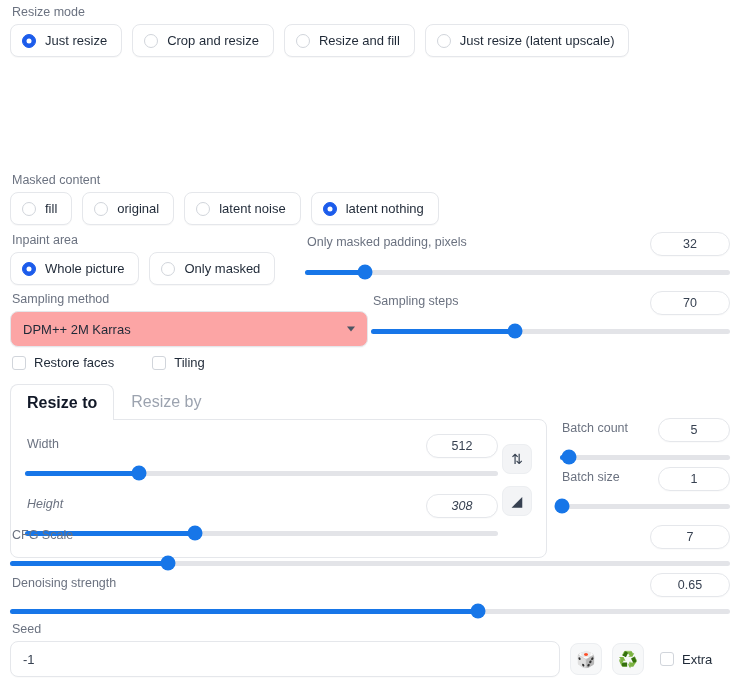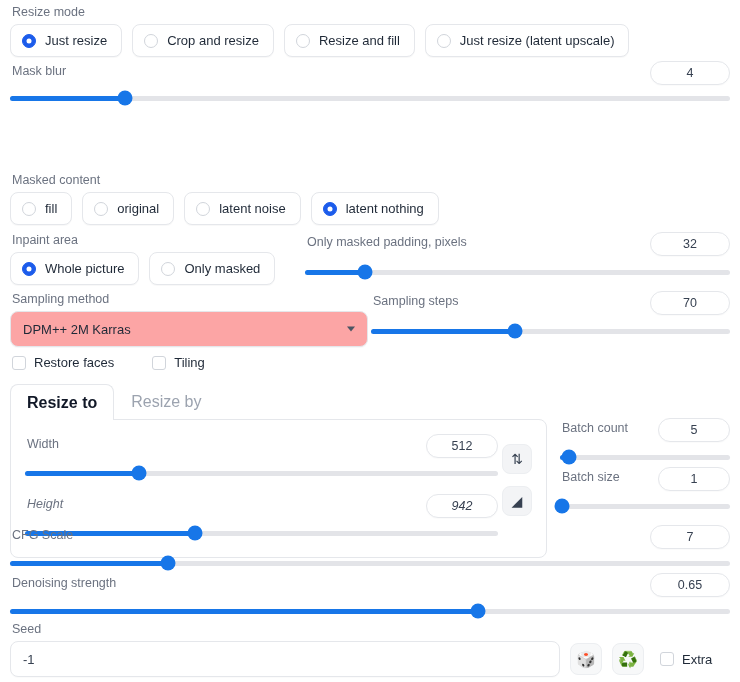--- a/index.html
+++ b/index.html
@@ -150,32 +150,20 @@
         <span class="radio"></span>
         <span>Resize and fill</span>
       </div>
       <div class="pill">
         <span class="radio"></span>
         <span>Just resize (latent upscale)</span>
       </div>
     </div>
   </div>
 
-  <div style="position:absolute; left:10px; top:61px; width:720px;">
-    <div class="row-head">
-      <div class="lbl">Mask blur</div>
-      <div class="numbox" style="width:80px;">4</div>
-    </div>
-    <div class="slider-wrap" style="margin-top:5px;">
-      <div class="track">
-        <div class="fill" style="width:16%"></div>
-        <div class="knob" style="left:16%"></div>
-      </div>
-    </div>
-  </div>
 
 
   <div style="position:absolute; left:10px; top:172px; width:720px;">
     <div class="lbl">Masked content</div>
     <div class="radio-row">
       <div class="pill">
         <span class="radio"></span>
         <span>fill</span>
       </div>
       <div class="pill">
@@ -264,21 +252,21 @@
           <div class="numbox" style="width:72px;">512</div>
         </div>
         <div class="slider-wrap" style="margin-top:7px;">
           <div class="track">
             <div class="fill" style="width:24%"></div>
             <div class="knob" style="left:24%"></div>
           </div>
         </div>
         <div class="row-head" style="margin-top:13px;font-style:italic;">
           <div class="lbl">Height</div>
-          <div class="numbox" style="width:72px;">942</div>
+          <div class="numbox" style="width:72px;">308</div>
         </div>
         <div class="slider-wrap" style="margin-top:7px;">
           <div class="track">
             <div class="fill" style="width:36%"></div>
             <div class="knob" style="left:36%"></div>
           </div>
         </div>
       </div>
       <div style="display:flex; flex-direction:column; gap:12px; padding-top:10px;">
         <div class="iconbtn">⇅</div>

